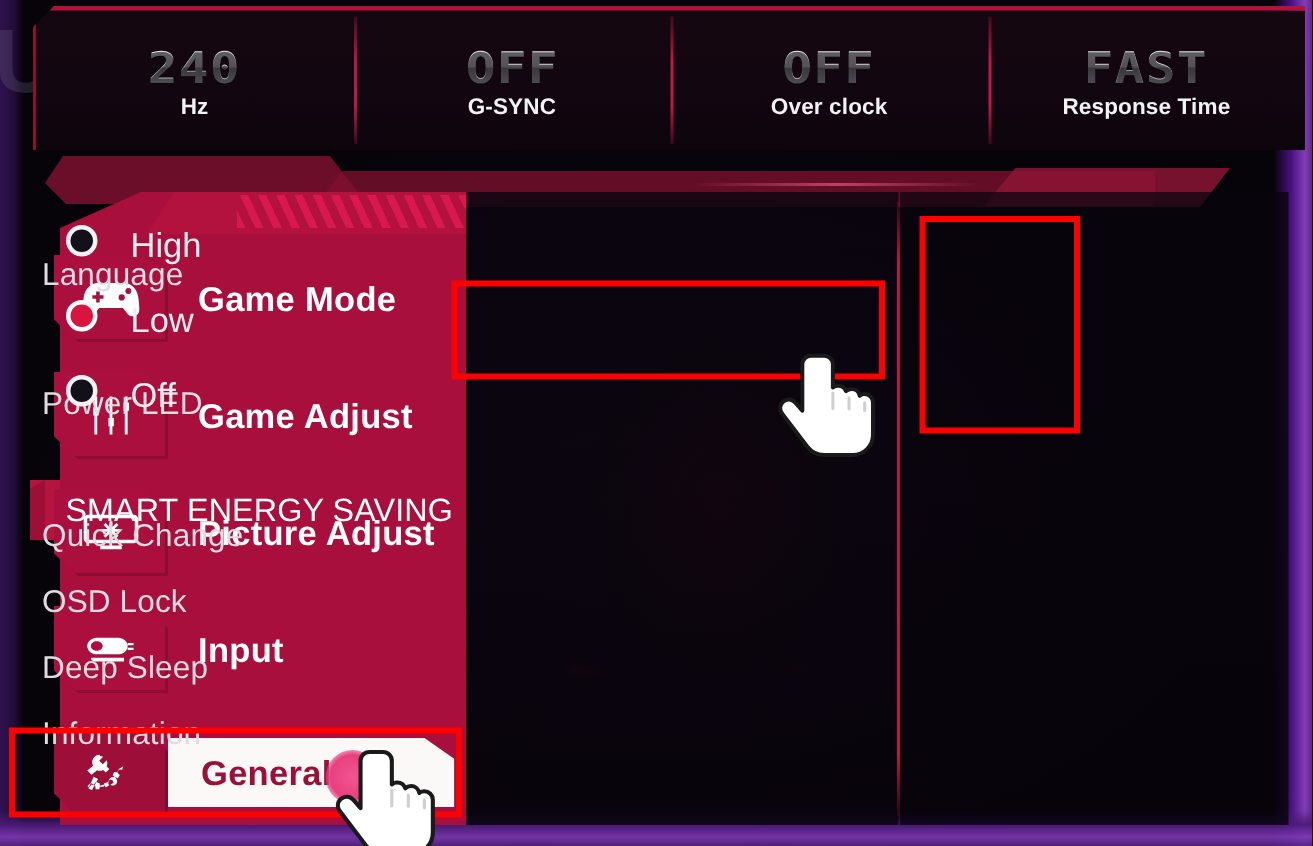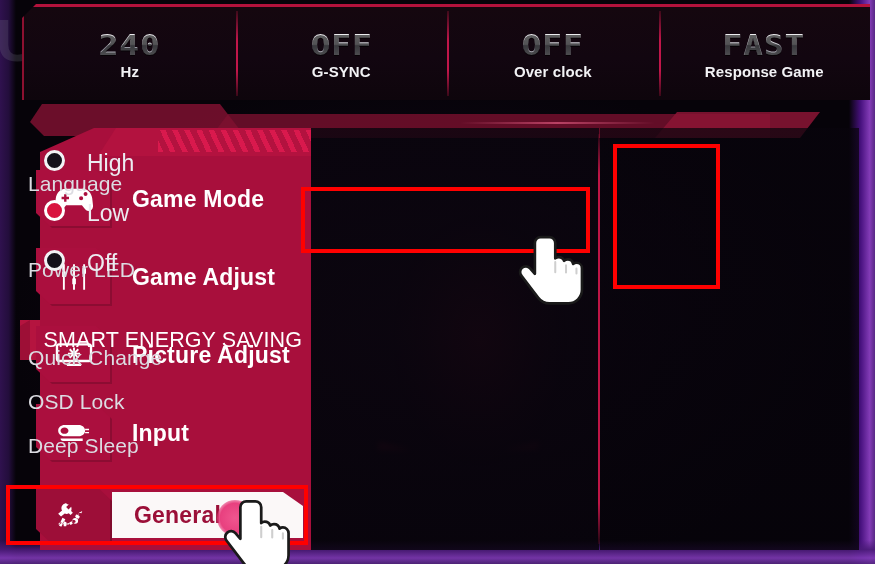--- a/index.html
+++ b/index.html
@@ -257,21 +257,21 @@
     </div>
 
     <div class="stat-cell">
       <div class="stat-value">OFF</div>
       <div class="stat-label">Over clock</div>
     </div>
 
 
     <div class="stat-cell">
       <div class="stat-value">FAST</div>
-      <div class="stat-label">Response Game</div>
+      <div class="stat-label">Response Time</div>
     </div>
 
   </div>
 
   <div id="deco-strip">
     <div id="deco-a"></div>
     <div id="deco-b"></div>
     <div id="deco-c"></div>
     <div id="deco-line"></div>
   </div>
@@ -343,20 +343,23 @@
       </div>
     <div class="opt-row" style="top:208px">
         <span>Quick Change</span>
       </div>
     <div class="opt-row" style="top:252px">
         <span>OSD Lock</span>
       </div>
     <div class="opt-row" style="top:296px">
         <span>Deep Sleep</span>
       </div>
+    <div class="opt-row" style="top:340px">
+        <span>Information</span>
+      </div>
 
     <div id="mid-divider"></div>
 
     <div id="right"></div>
 
     <div class="radio-row" style="top:22px">
       <span class="radio-dot"></span>
       <span class="radio-label">High</span>
     </div>
 

